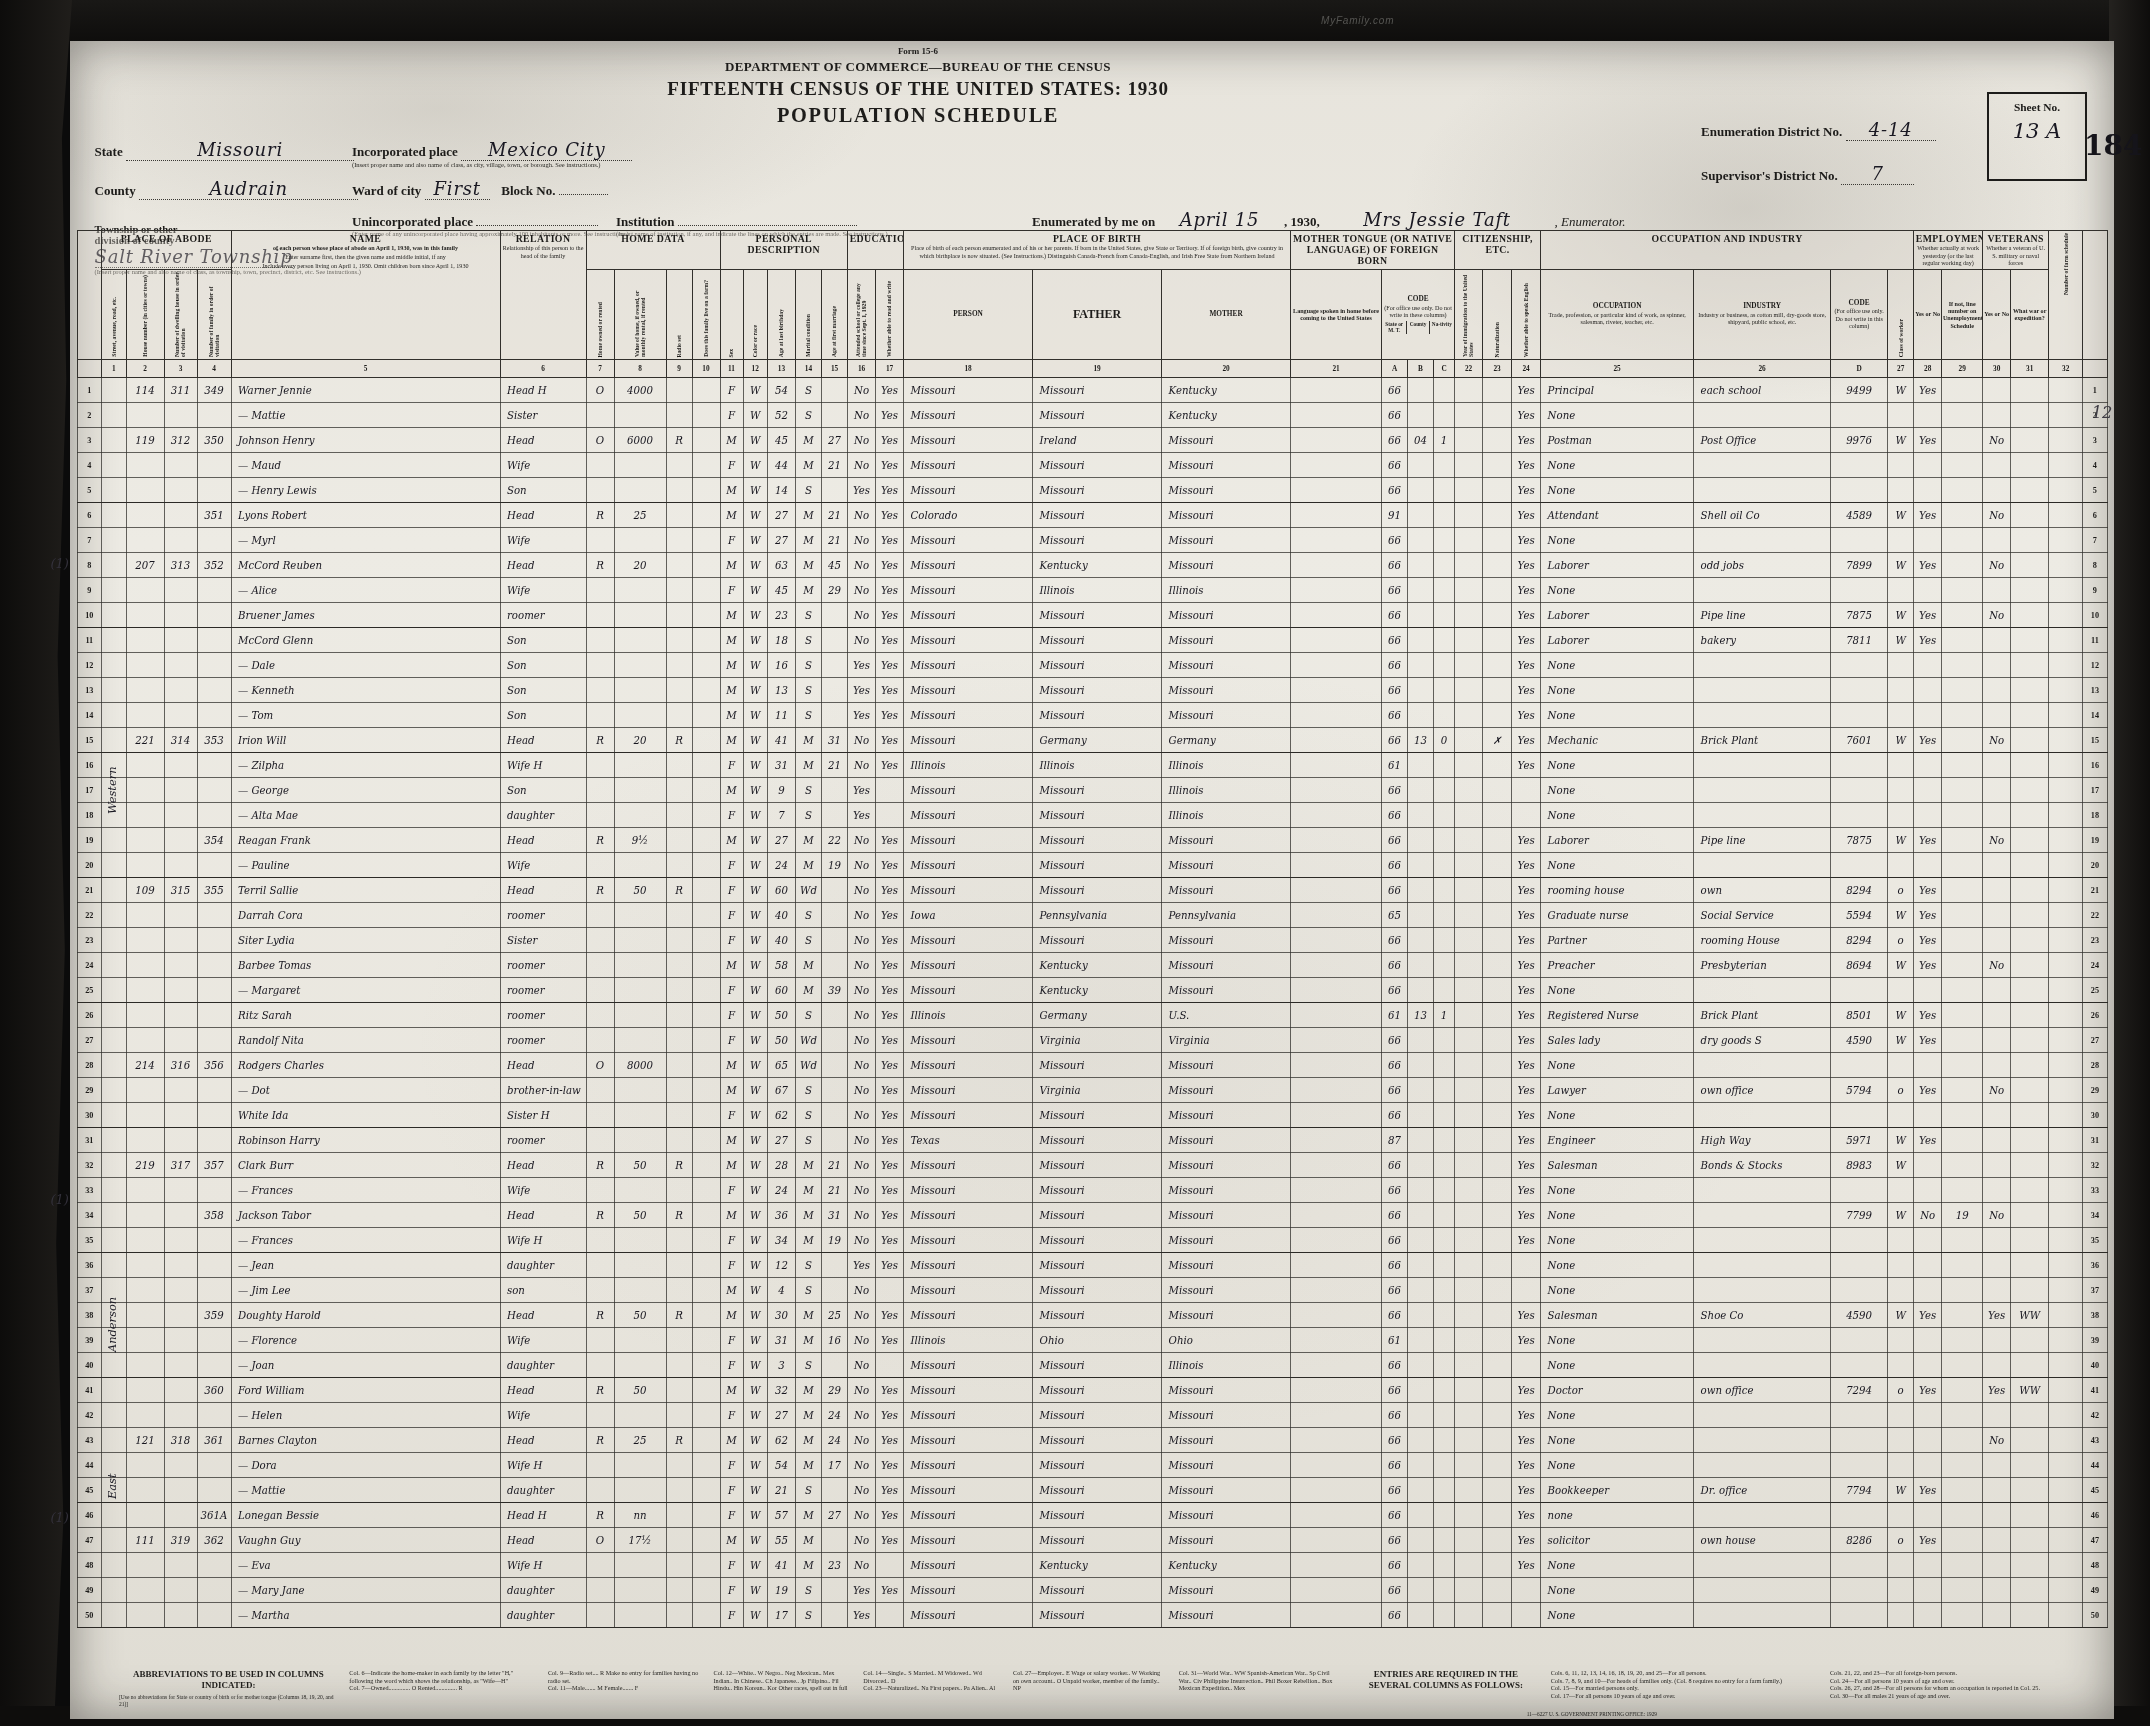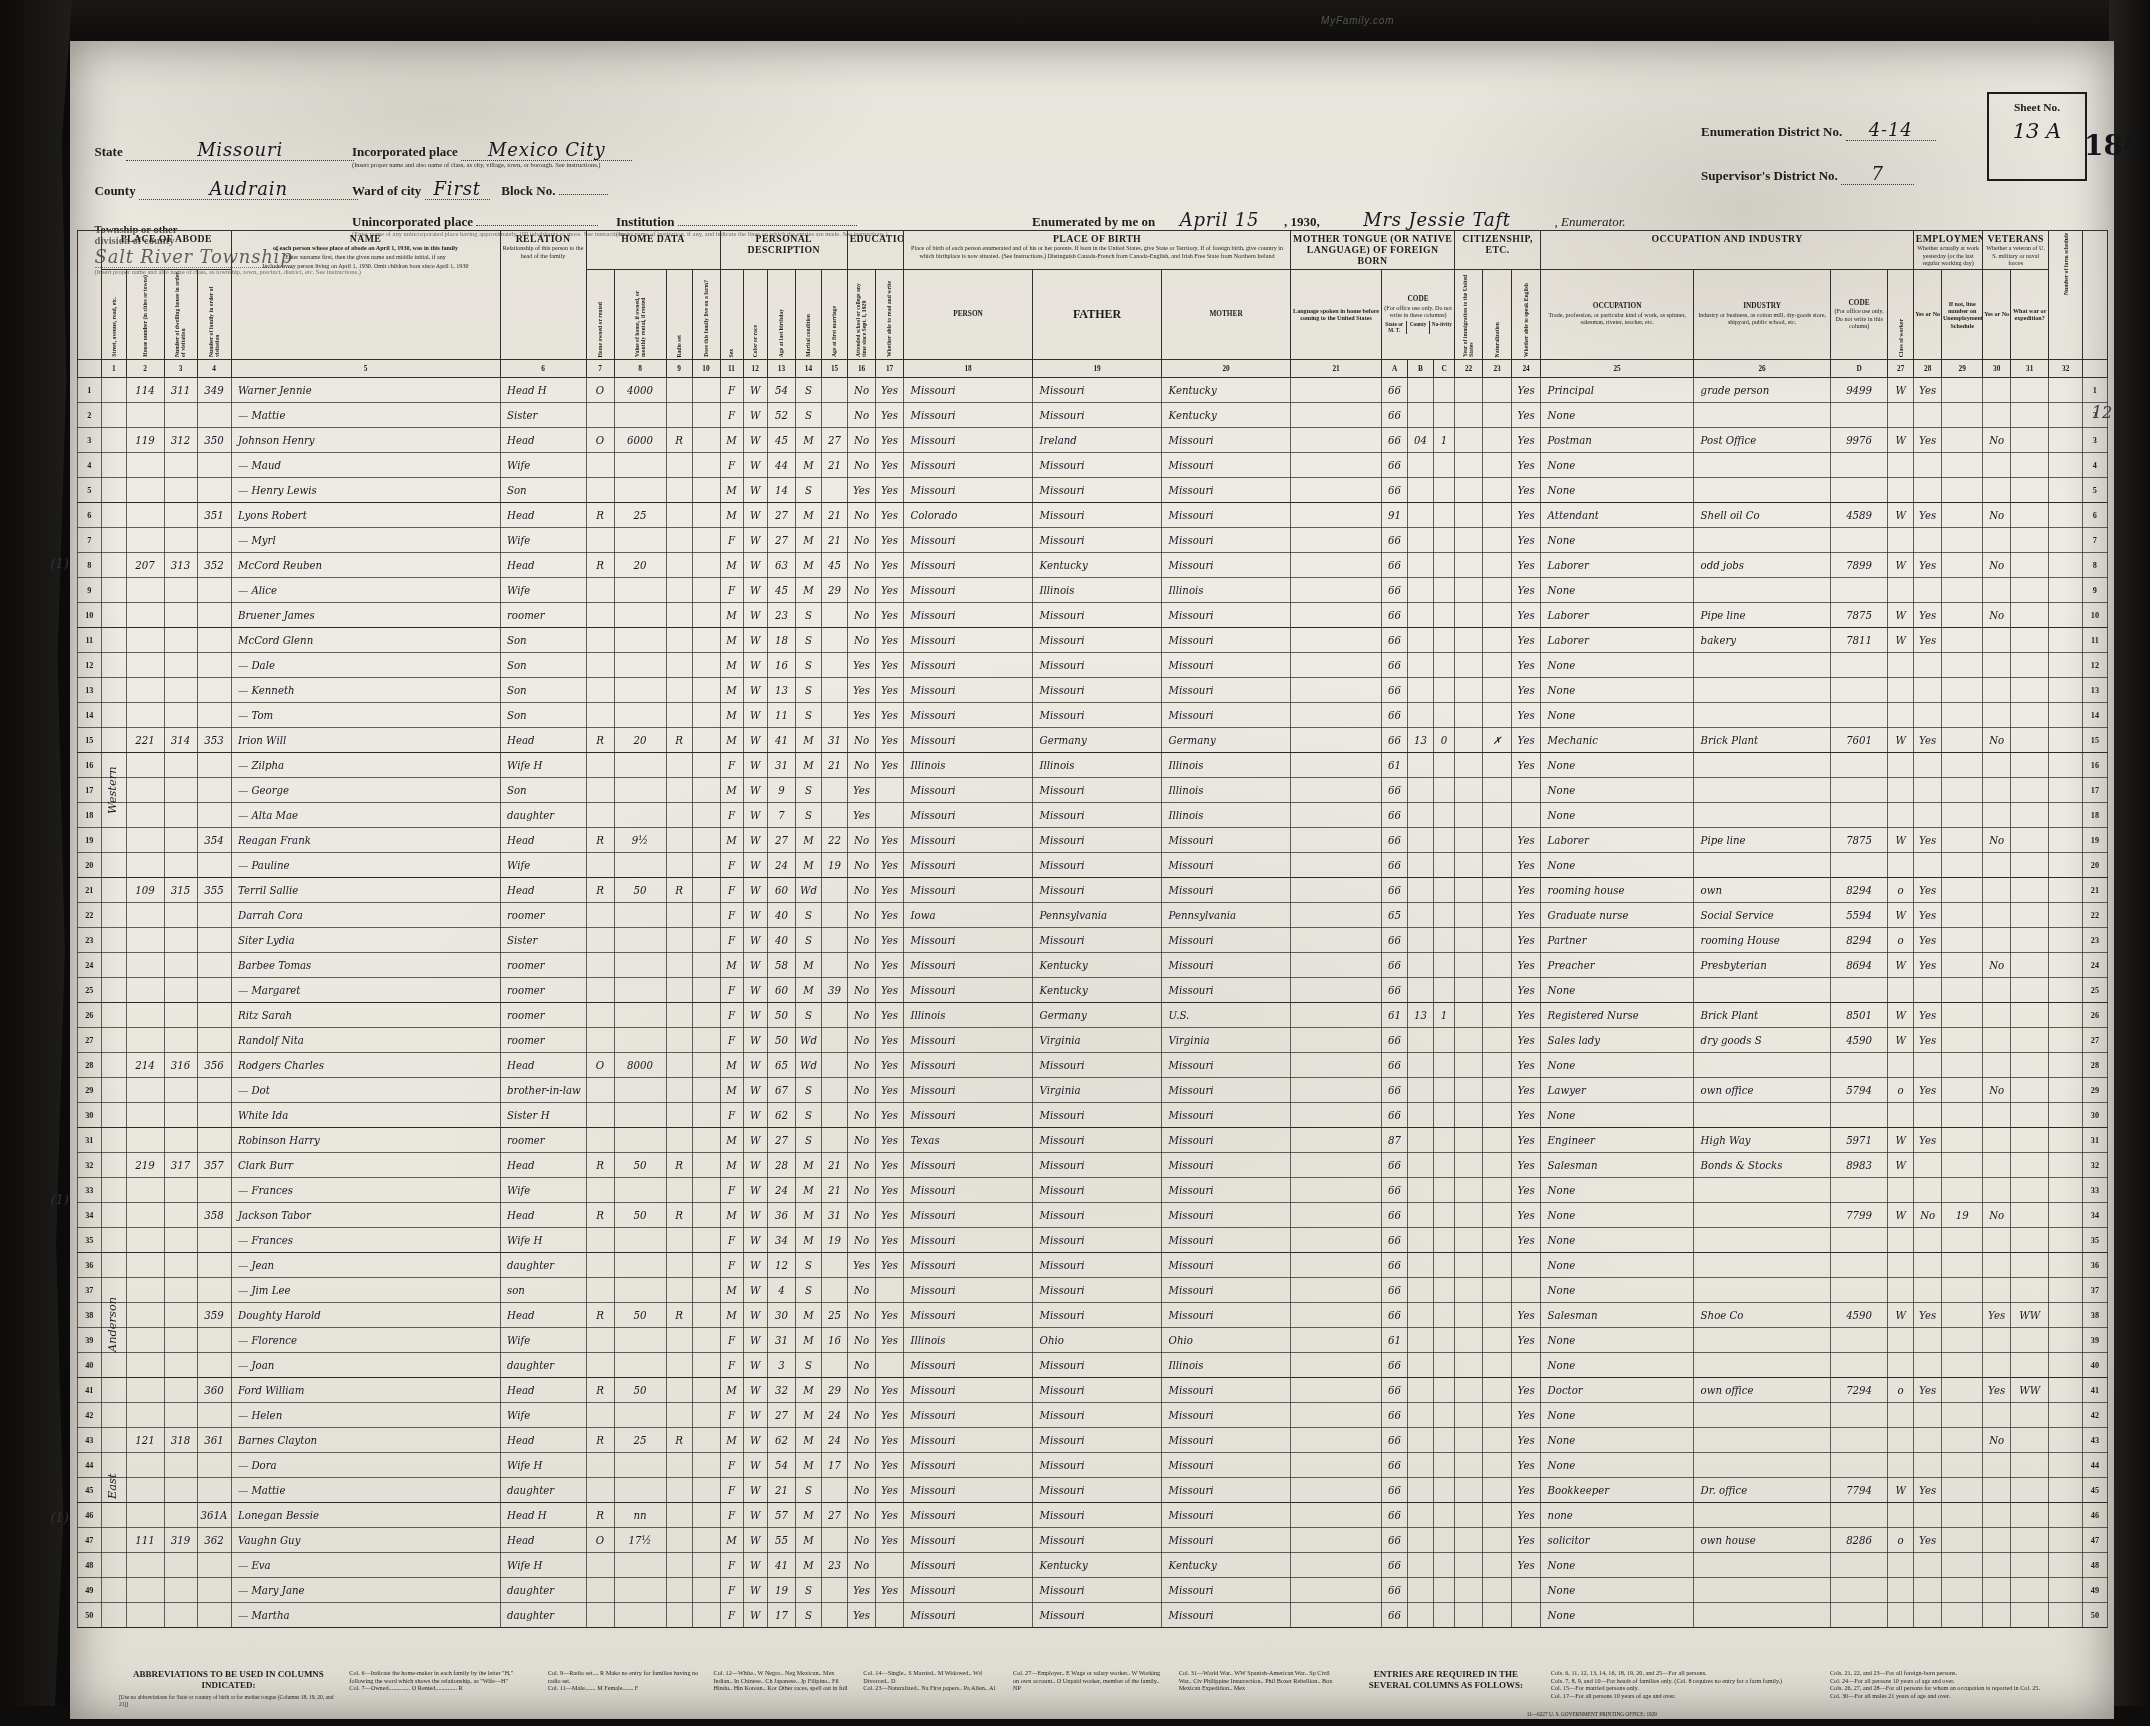--- a/index.html
+++ b/index.html
@@ -107,20 +107,26 @@
     <span class="fill hw hdhw" style="min-width:65px;">First</span>
     <span class="lbl" style="margin-left:8.2px;">Block No.</span>
     <span class="fill" style="min-width:49px;"></span>
   </div>
   <div class="hd" style="left:282px;top:173px;">
     <span class="lbl">Unincorporated place</span>
     <span class="fill" style="min-width:122px;"></span>
     <div class="note" style="width:277px;">(Enter name of any unincorporated place having approximately 100 inhabitants or more.   See instructions.)</div>
   </div>
 
+  <div class="titleblock">
+    <div class="form-no">Form 15-6</div>
+    <div class="dept">DEPARTMENT OF COMMERCE—BUREAU OF THE CENSUS</div>
+    <div class="census">FIFTEENTH CENSUS OF THE UNITED STATES: 1930</div>
+    <div class="sched">POPULATION SCHEDULE</div>
+  </div>
 
   <div class="hd" style="left:546px;top:173px;">
     <span class="lbl">Institution</span>
     <span class="fill" style="min-width:179px;"></span>
     <div class="note" style="width:326px;">(Insert name of institution, if any, and indicate the lines on which the entries are made.   See instructions.)</div>
   </div>
   <div class="hd" style="left:962px;top:168px;">
     <span class="lbl">Enumerated by me on</span>
     <span class="fill hw hdhw" style="min-width:122px;">April 15</span>
     <span class="lbl">, 1930,</span>
@@ -345,21 +351,21 @@
             <td class="hw lft">Missouri</td>
             <td class="hw lft">Kentucky</td>
             <td class="hw"></td>
             <td class="hw">66</td>
             <td class="hw"></td>
             <td class="hw"></td>
             <td class="hw"></td>
             <td class="hw"></td>
             <td class="hw">Yes</td>
             <td class="hw lft">Principal</td>
-            <td class="hw lft">grade person</td>
+            <td class="hw lft">each school</td>
             <td class="hw">9499</td>
             <td class="hw">W</td>
             <td class="hw">Yes</td>
             <td class="hw"></td>
             <td class="hw"></td>
             <td class="hw"></td>
             <td class="hw"></td>
             <td class="ln">1</td>
           </tr>
           <tr>

